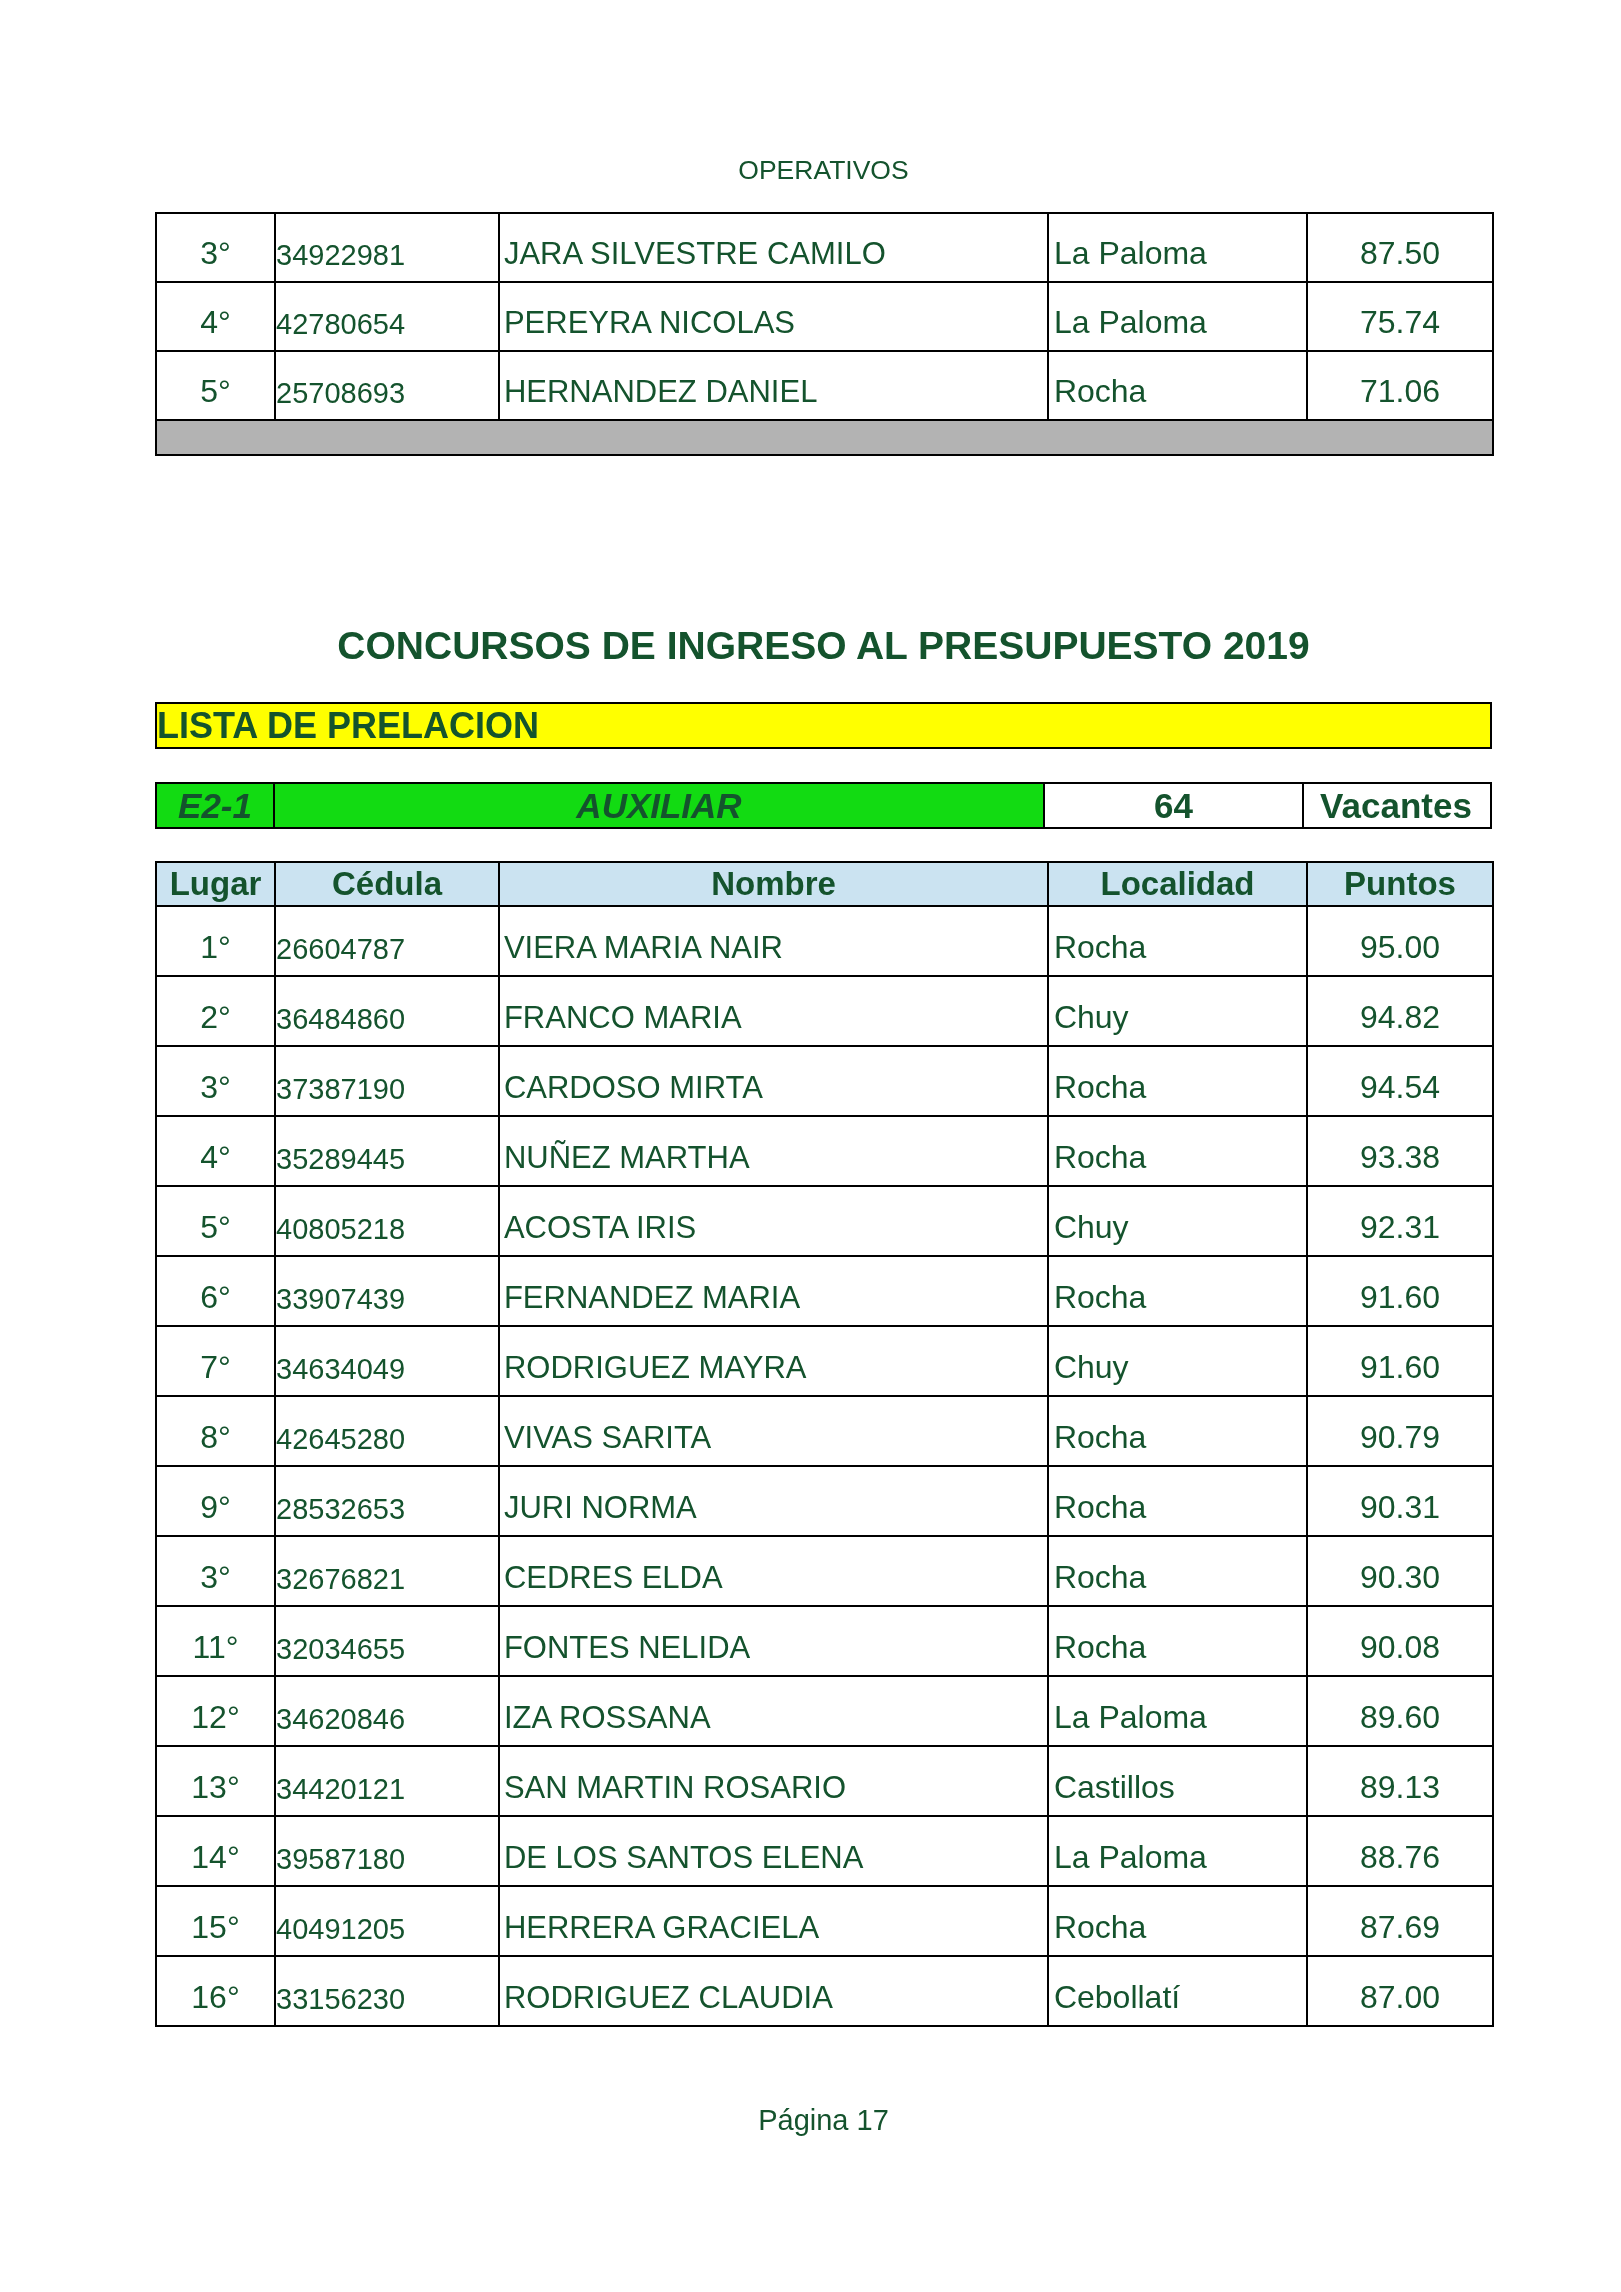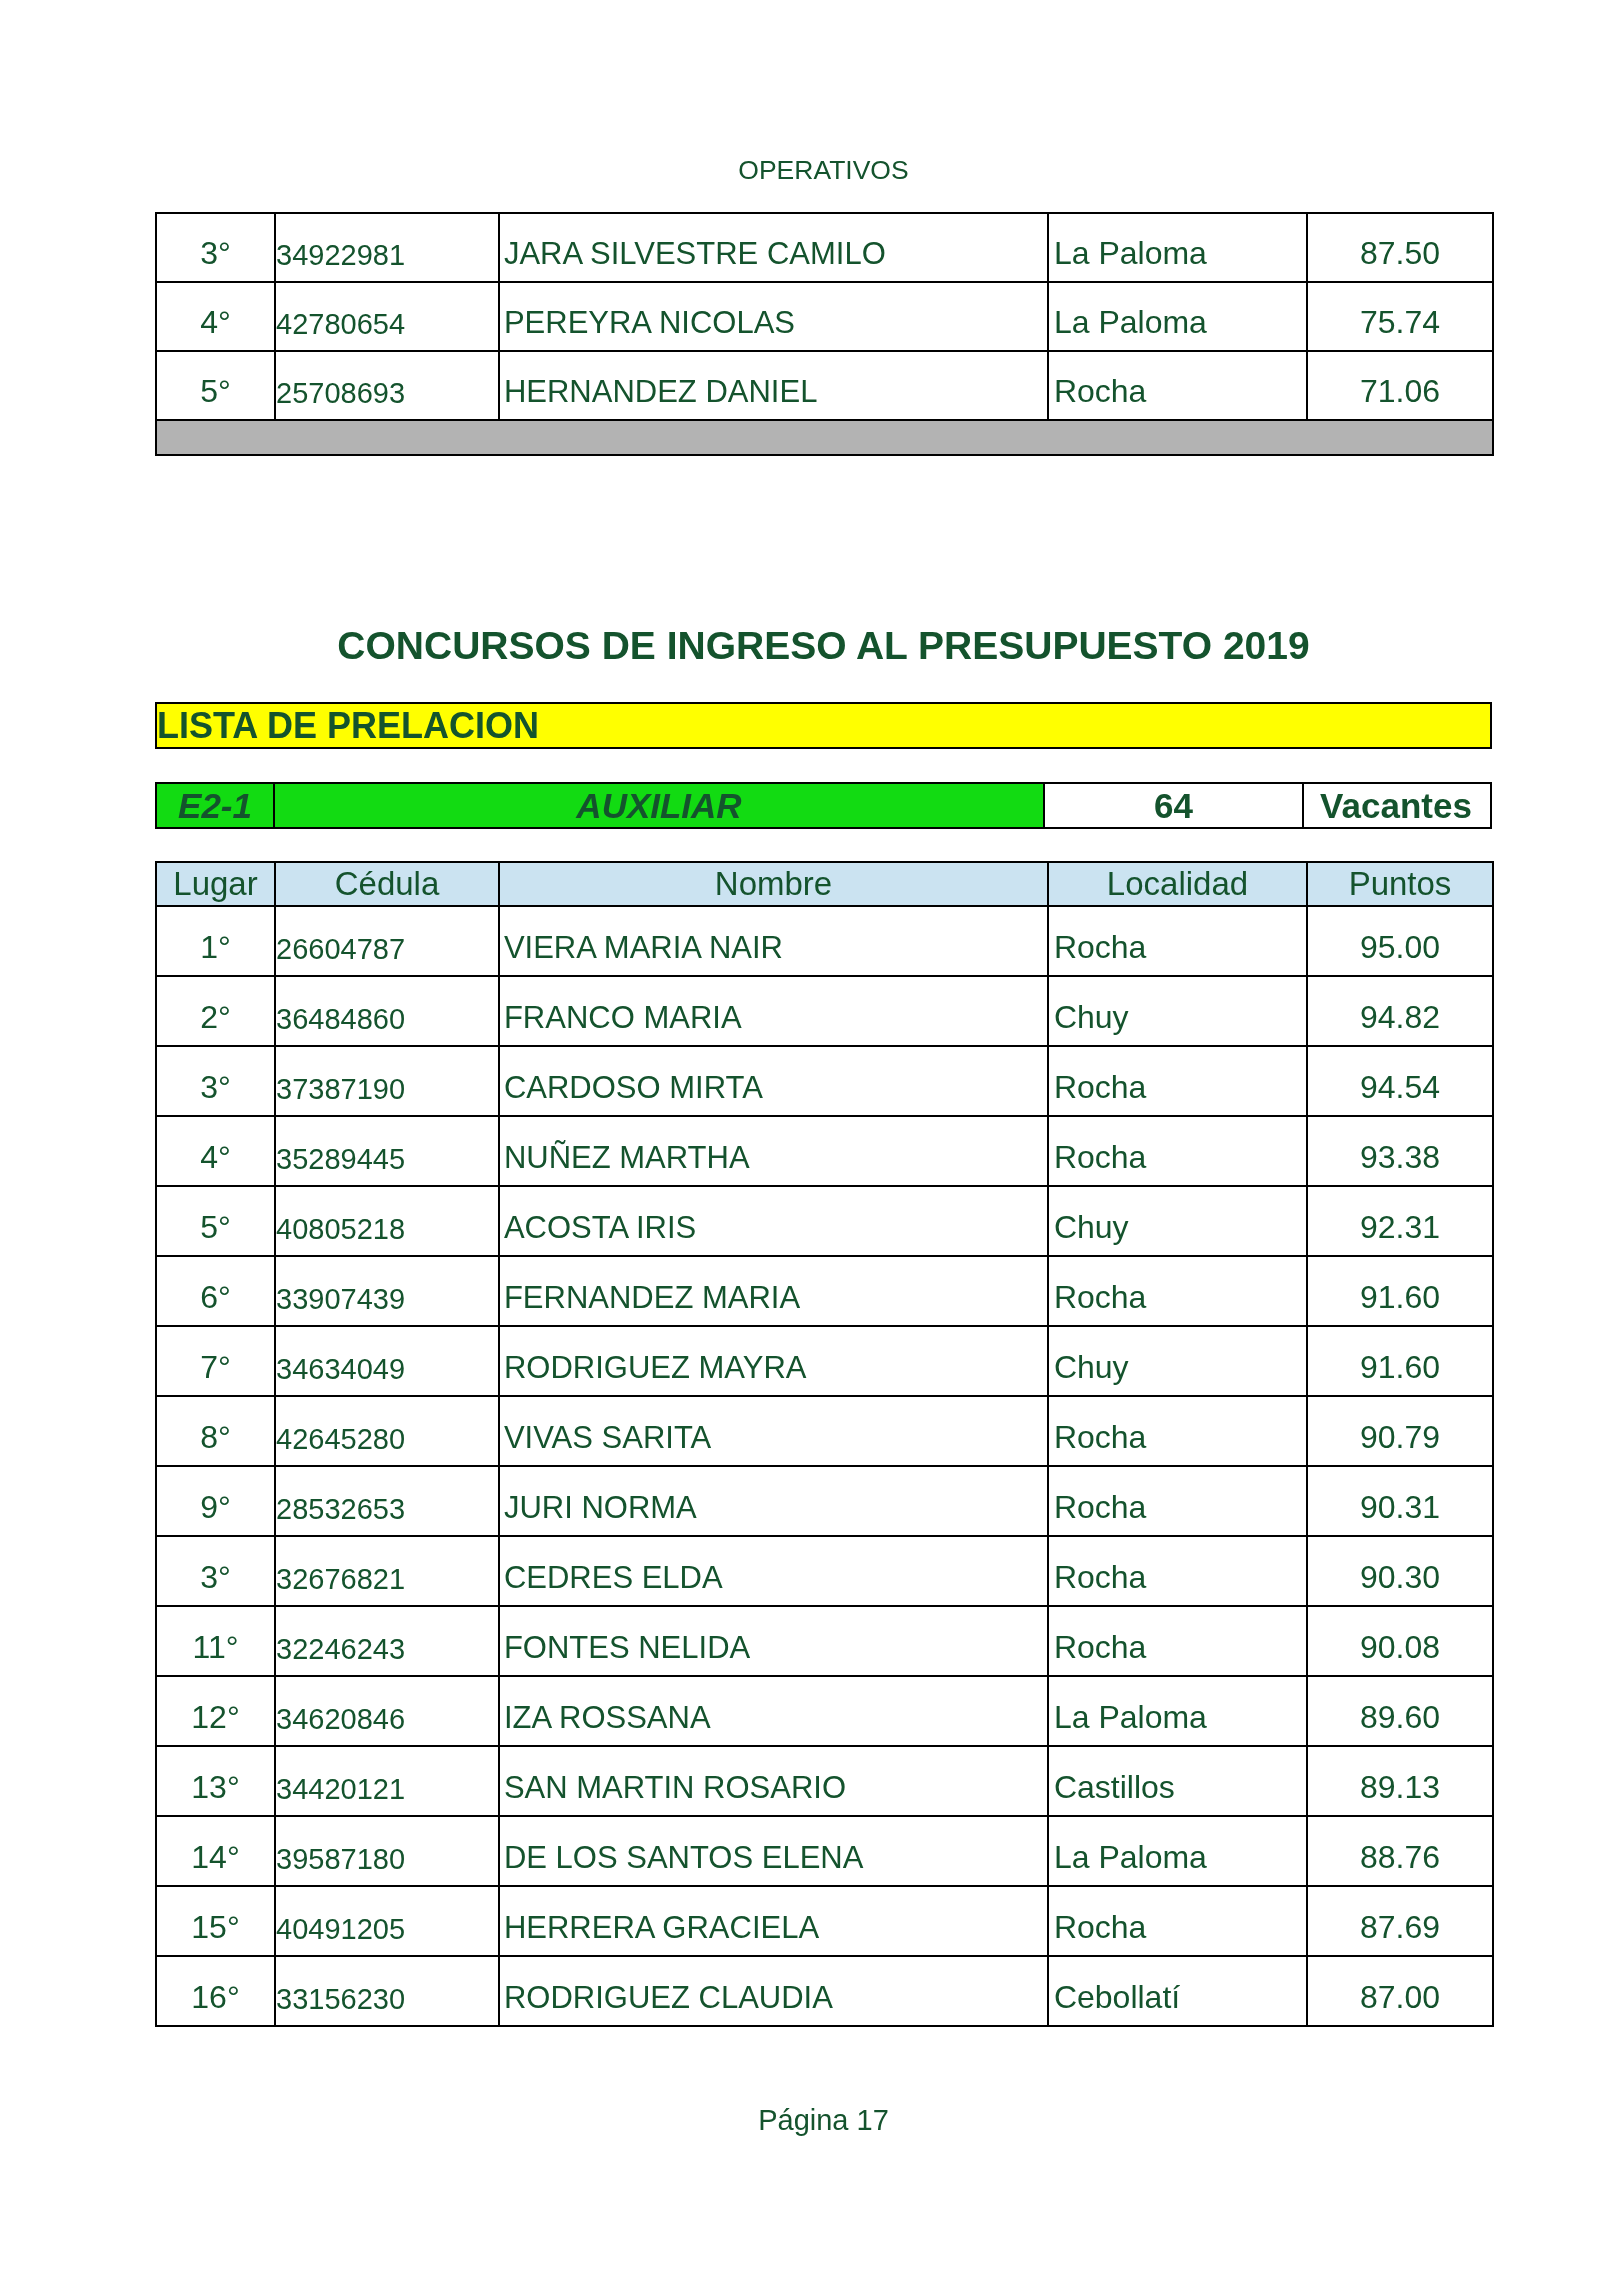--- a/index.html
+++ b/index.html
@@ -42,21 +42,21 @@
     white-space: nowrap;
   }
   table.doc-table tr.data-row { height: 70px; }
   .tbl-wrap-top table.doc-table tr.data-row { height: 69px; }
 
   table.doc-table td { vertical-align: bottom; padding: 0 0 8.8px 0; }
 
   th.hdr {
     height: 44px;
     background: var(--header-blue, #CBE3F1);
-    font-weight: normal;
+    font-weight: bold;
     font-size: 33px;
     vertical-align: middle;
     text-align: center;
     border-bottom: 2.9px solid #000;
     padding: 0;
   }
 
   .c-lugar     { text-align: center; font-size: 32px; }
   .c-cedula    { font-size: 29px; }
   .c-nombre    { text-align: left;   font-size: 31px; padding-left: 3.9px !important; }
@@ -257,21 +257,21 @@
   </tr>
           <tr class="data-row">
     <td class="c-lugar">3°</td>
     <td class="c-cedula">32676821</td>
     <td class="c-nombre">CEDRES ELDA</td>
     <td class="c-localidad">Rocha</td>
     <td class="c-puntos">90.30</td>
   </tr>
           <tr class="data-row">
     <td class="c-lugar">11°</td>
-    <td class="c-cedula">32246243</td>
+    <td class="c-cedula">32034655</td>
     <td class="c-nombre">FONTES NELIDA</td>
     <td class="c-localidad">Rocha</td>
     <td class="c-puntos">90.08</td>
   </tr>
           <tr class="data-row">
     <td class="c-lugar">12°</td>
     <td class="c-cedula">34620846</td>
     <td class="c-nombre">IZA ROSSANA</td>
     <td class="c-localidad">La Paloma</td>
     <td class="c-puntos">89.60</td>

